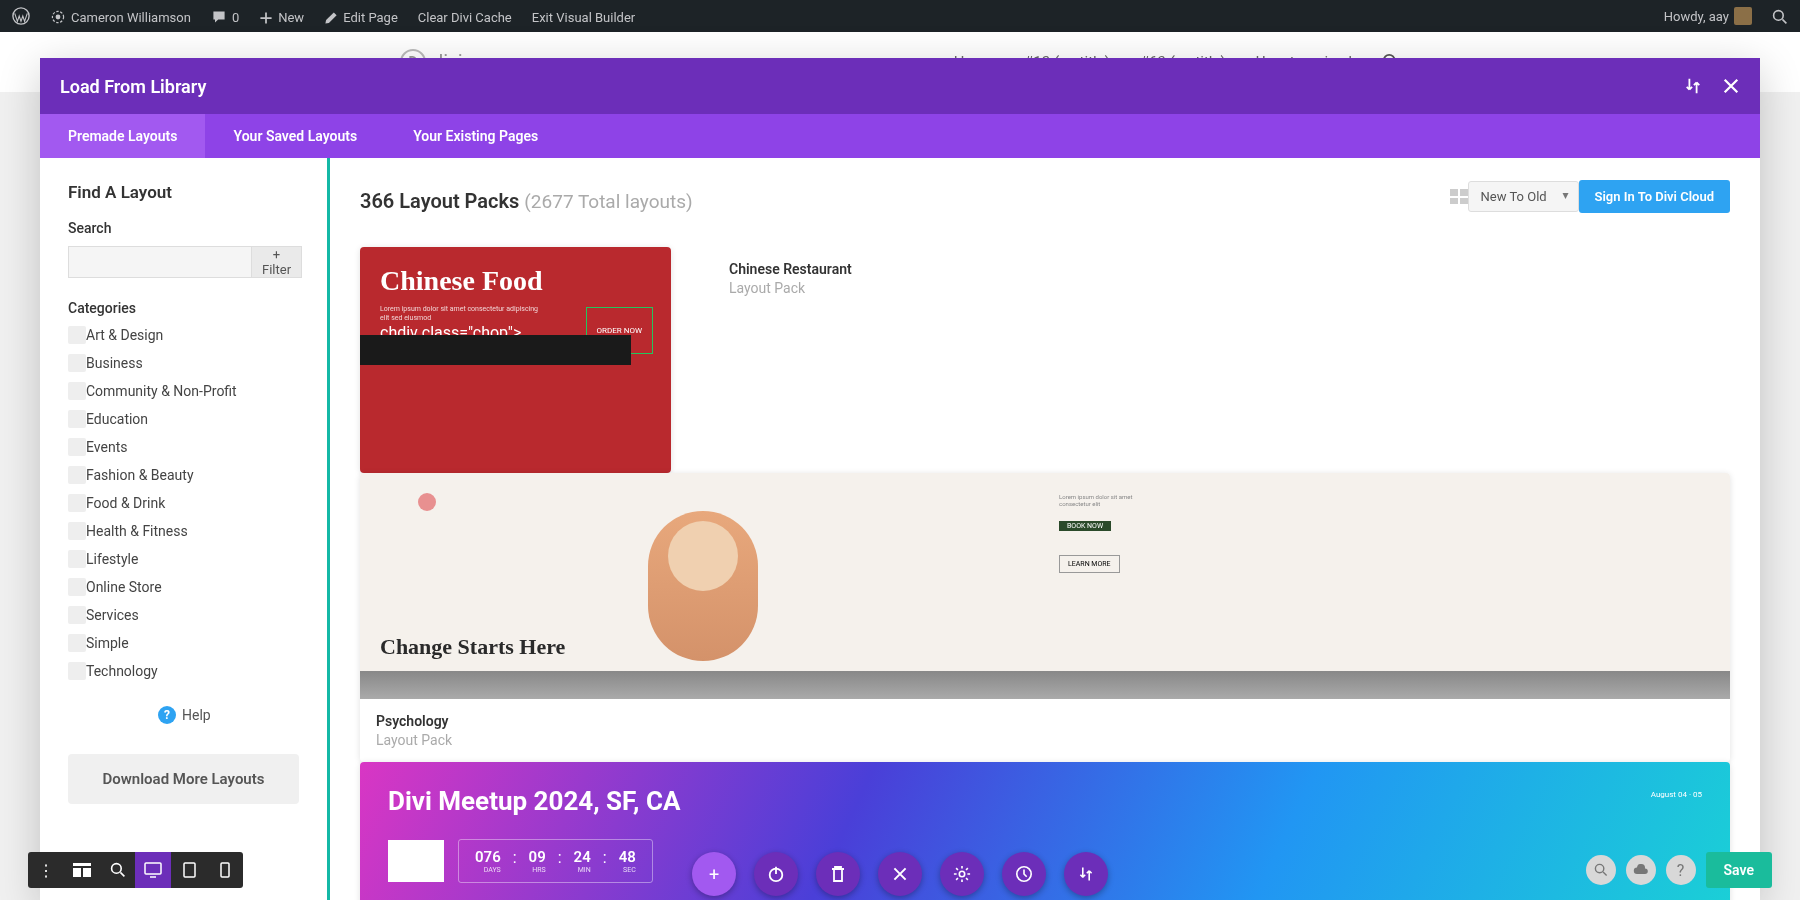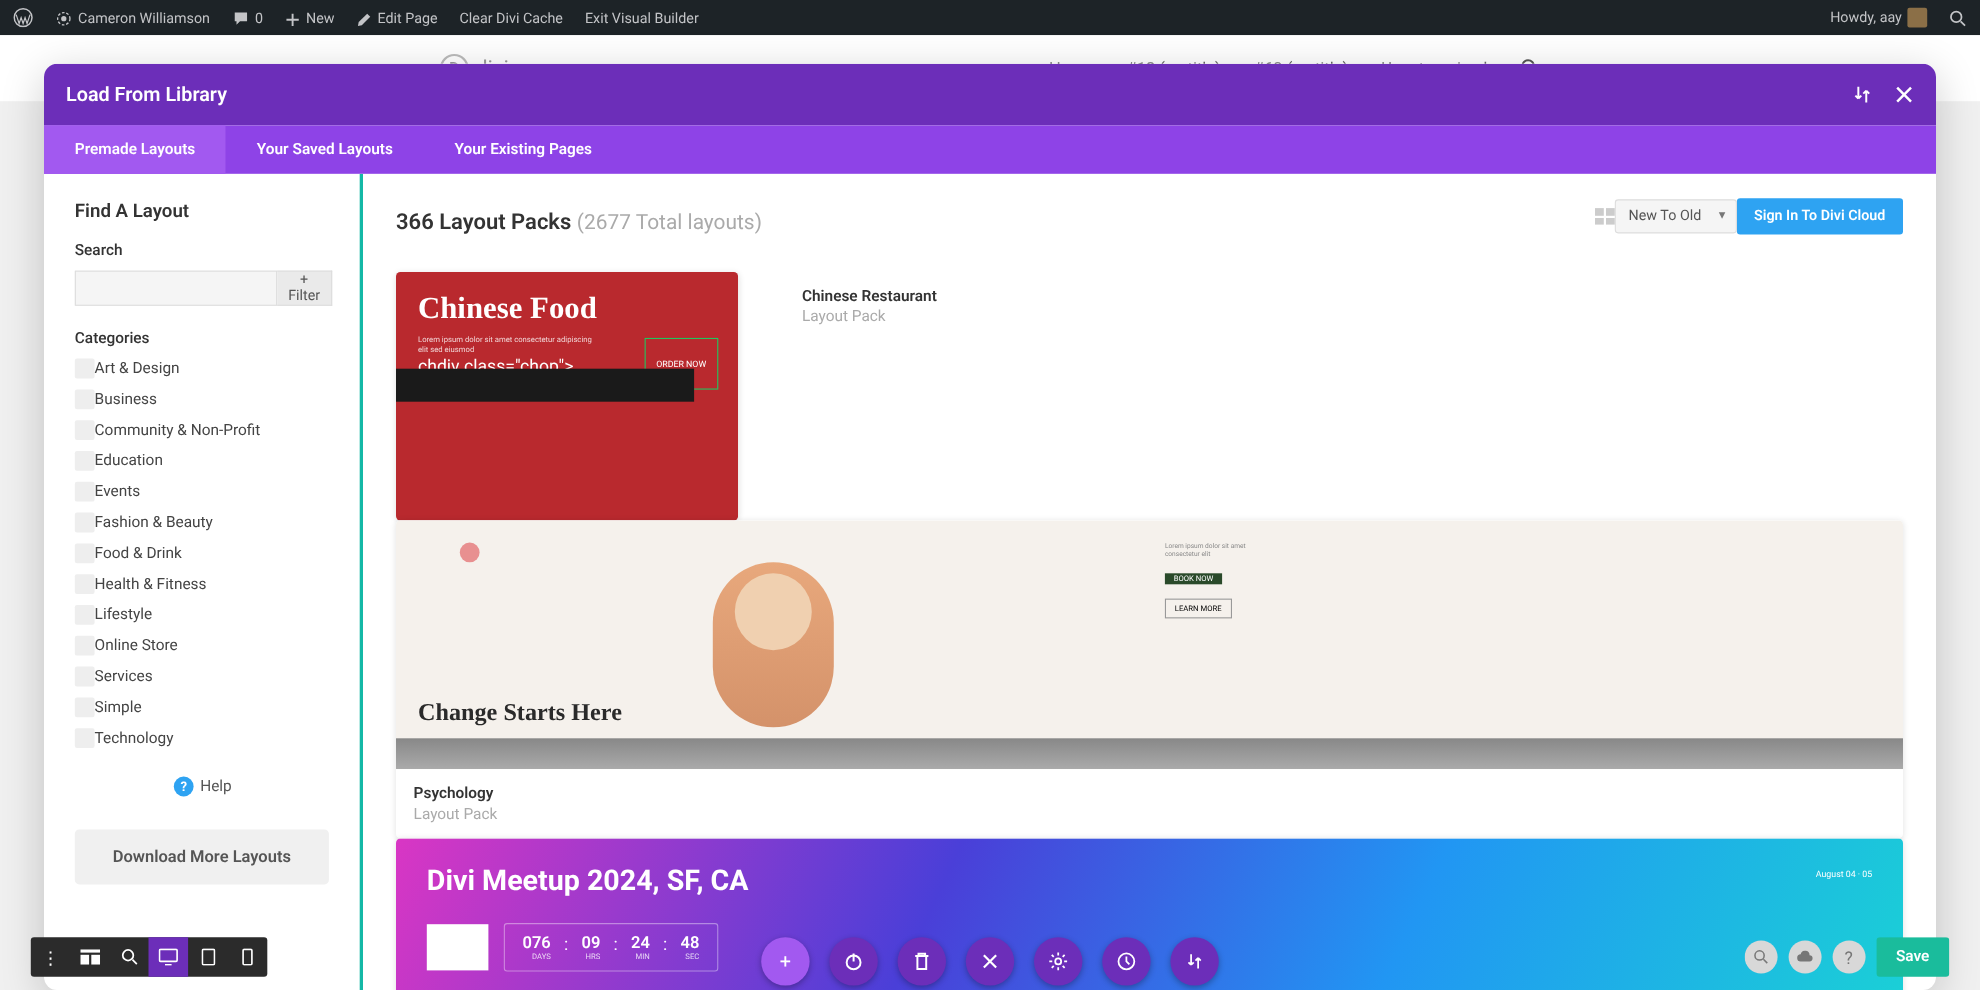--- a/index.html
+++ b/index.html
@@ -5,21 +5,21 @@
 *{margin:0;padding:0;box-sizing:border-box;font-family:-apple-system,BlinkMacSystemFont,"Segoe UI",Roboto,sans-serif}
 body{background:#f0f0f0;overflow:hidden;width:1800px;height:900px;position:relative}
 .adminbar{height:32px;background:#1d2327;color:#c3c4c7;display:flex;align-items:center;padding:0 8px;font-size:13px;justify-content:space-between}
 .ab-left,.ab-right{display:flex;align-items:flex-end;gap:12px}
 .ab-item{display:flex;align-items:center;gap:5px;cursor:pointer;padding:0 4px}
 .ab-right .avatar{width:18px;height:18px;background:#8b6f47;border-radius:2px}
 .pageback{position:absolute;top:32px;left:0;right:0;height:60px;background:#fff;display:flex;align-items:center;justify-content:space-between;padding:0 400px 0 400px}
 .divilogo{display:flex;align-items:center;gap:6px;color:#999;font-size:20px}
 .divilogo .circ{width:26px;height:26px;border:2px solid #bbb;border-radius:50%;display:flex;align-items:center;justify-content:center;font-size:14px;font-weight:bold}
 .pagenav{display:flex;gap:30px;color:#666;font-size:15px}
-.modal{position:absolute;top:58px;left:40px;right:40px;bottom:0;background:#fff;border-radius:12px;overflow:hidden;box-shadow:0 10px 40px rgba(0,0,0,0.2)}
+.modal{position:absolute;top:58px;left:40px;right:40px;bottom:0;background:#fff;border-radius:0;overflow:hidden;box-shadow:0 10px 40px rgba(0,0,0,0.2)}
 .mhdr{background:#6c2eb9;color:#fff;height:56px;display:flex;align-items:center;justify-content:space-between;padding:0 20px}
 .mhdr h2{font-size:18px;font-weight:600}
 .mhdr-r{display:flex;gap:20px;align-items:center}
 .mtabs{background:#8e43e7;height:44px;display:flex;align-items:center}
 .mtab{padding:0 28px;height:100%;display:flex;align-items:center;color:#fff;font-size:14px;font-weight:600;cursor:pointer}
 .mtab.active{background:#a259f0}
 .mbody{display:flex;height:calc(100% - 100px);overflow:hidden}
 .msidebar{width:290px;padding:24px 28px;border-right:3px solid #14b8a6;overflow-y:auto}
 .msidebar h3{font-size:17px;font-weight:600;margin-bottom:18px;color:#333}
 .slabel{font-size:14px;color:#333;margin-bottom:10px;font-weight:500}
@@ -58,21 +58,21 @@
 .t1 .desc{font-size:7px;opacity:0.8;width:60%;line-height:1.3}
 .t1 .btn{position:absolute;top:60px;right:18px;border:1px solid #22c55e;padding:18px 10px;font-size:8px}
 .t1 .brush{position:absolute;top:88px;left:0;right:40px;height:30px;background:#1a1a1a}
 .t2{background:#f5f1ec;display:flex}
 .t2 .l{width:50%;padding:16px;display:flex;align-items:center;justify-content:center}
 .t2 .oval{width:110px;height:150px;border-radius:55px;background:linear-gradient(#e8a87c,#d4926a);position:relative;overflow:hidden}
 .t2 .oval::before{content:'';position:absolute;top:10px;left:20px;width:70px;height:70px;background:#f0d0b0;border-radius:50%}
 .t2 .dot{position:absolute;top:20px;left:58px;width:18px;height:18px;background:#e89090;border-radius:50%}
 .t2 .r{width:50%;padding:20px 14px;position:relative}
 .t2 .r .sm{font-size:6px;color:#888;margin-bottom:6px}
-.t2 .r .bt{background:#2a4a2a;color:#fff;font-size:7px;padding:1px 8px;display:inline-block;margin-bottom:9px}
+.t2 .r .bt{background:#2a4a2a;color:#fff;font-size:7px;padding:1px 8px;display:inline-block;margin-bottom:20px}
 .t2 .r .bt2{border:1px solid #999;font-size:7px;padding:4px 8px;display:inline-block}
 .t2 h2{position:absolute;bottom:40px;left:20px;font-family:Georgia,serif;font-size:22px;color:#2a2a2a;line-height:1.1}
 .t2 .statue{position:absolute;bottom:0;left:0;right:0;height:28px;background:linear-gradient(#888,#aaa)}
 .t3{background:linear-gradient(115deg,#d936c4 0%,#4a3fd8 35%,#2196f3 65%,#1ad4d4 100%);padding:25px 28px;color:#fff}
 .t3 h1{font-size:26px;font-weight:700;line-height:1.15;margin-bottom:22px}
 .t3 .date{position:absolute;top:28px;right:28px;font-size:8px}
 .t3 .row{display:flex;gap:14px;align-items:center}
 .t3 .wbox{width:56px;height:42px;background:#fff}
 .t3 .cd{display:flex;gap:12px;border:1px solid rgba(255,255,255,0.4);padding:8px 16px;border-radius:3px}
 .t3 .cd div{text-align:right}

